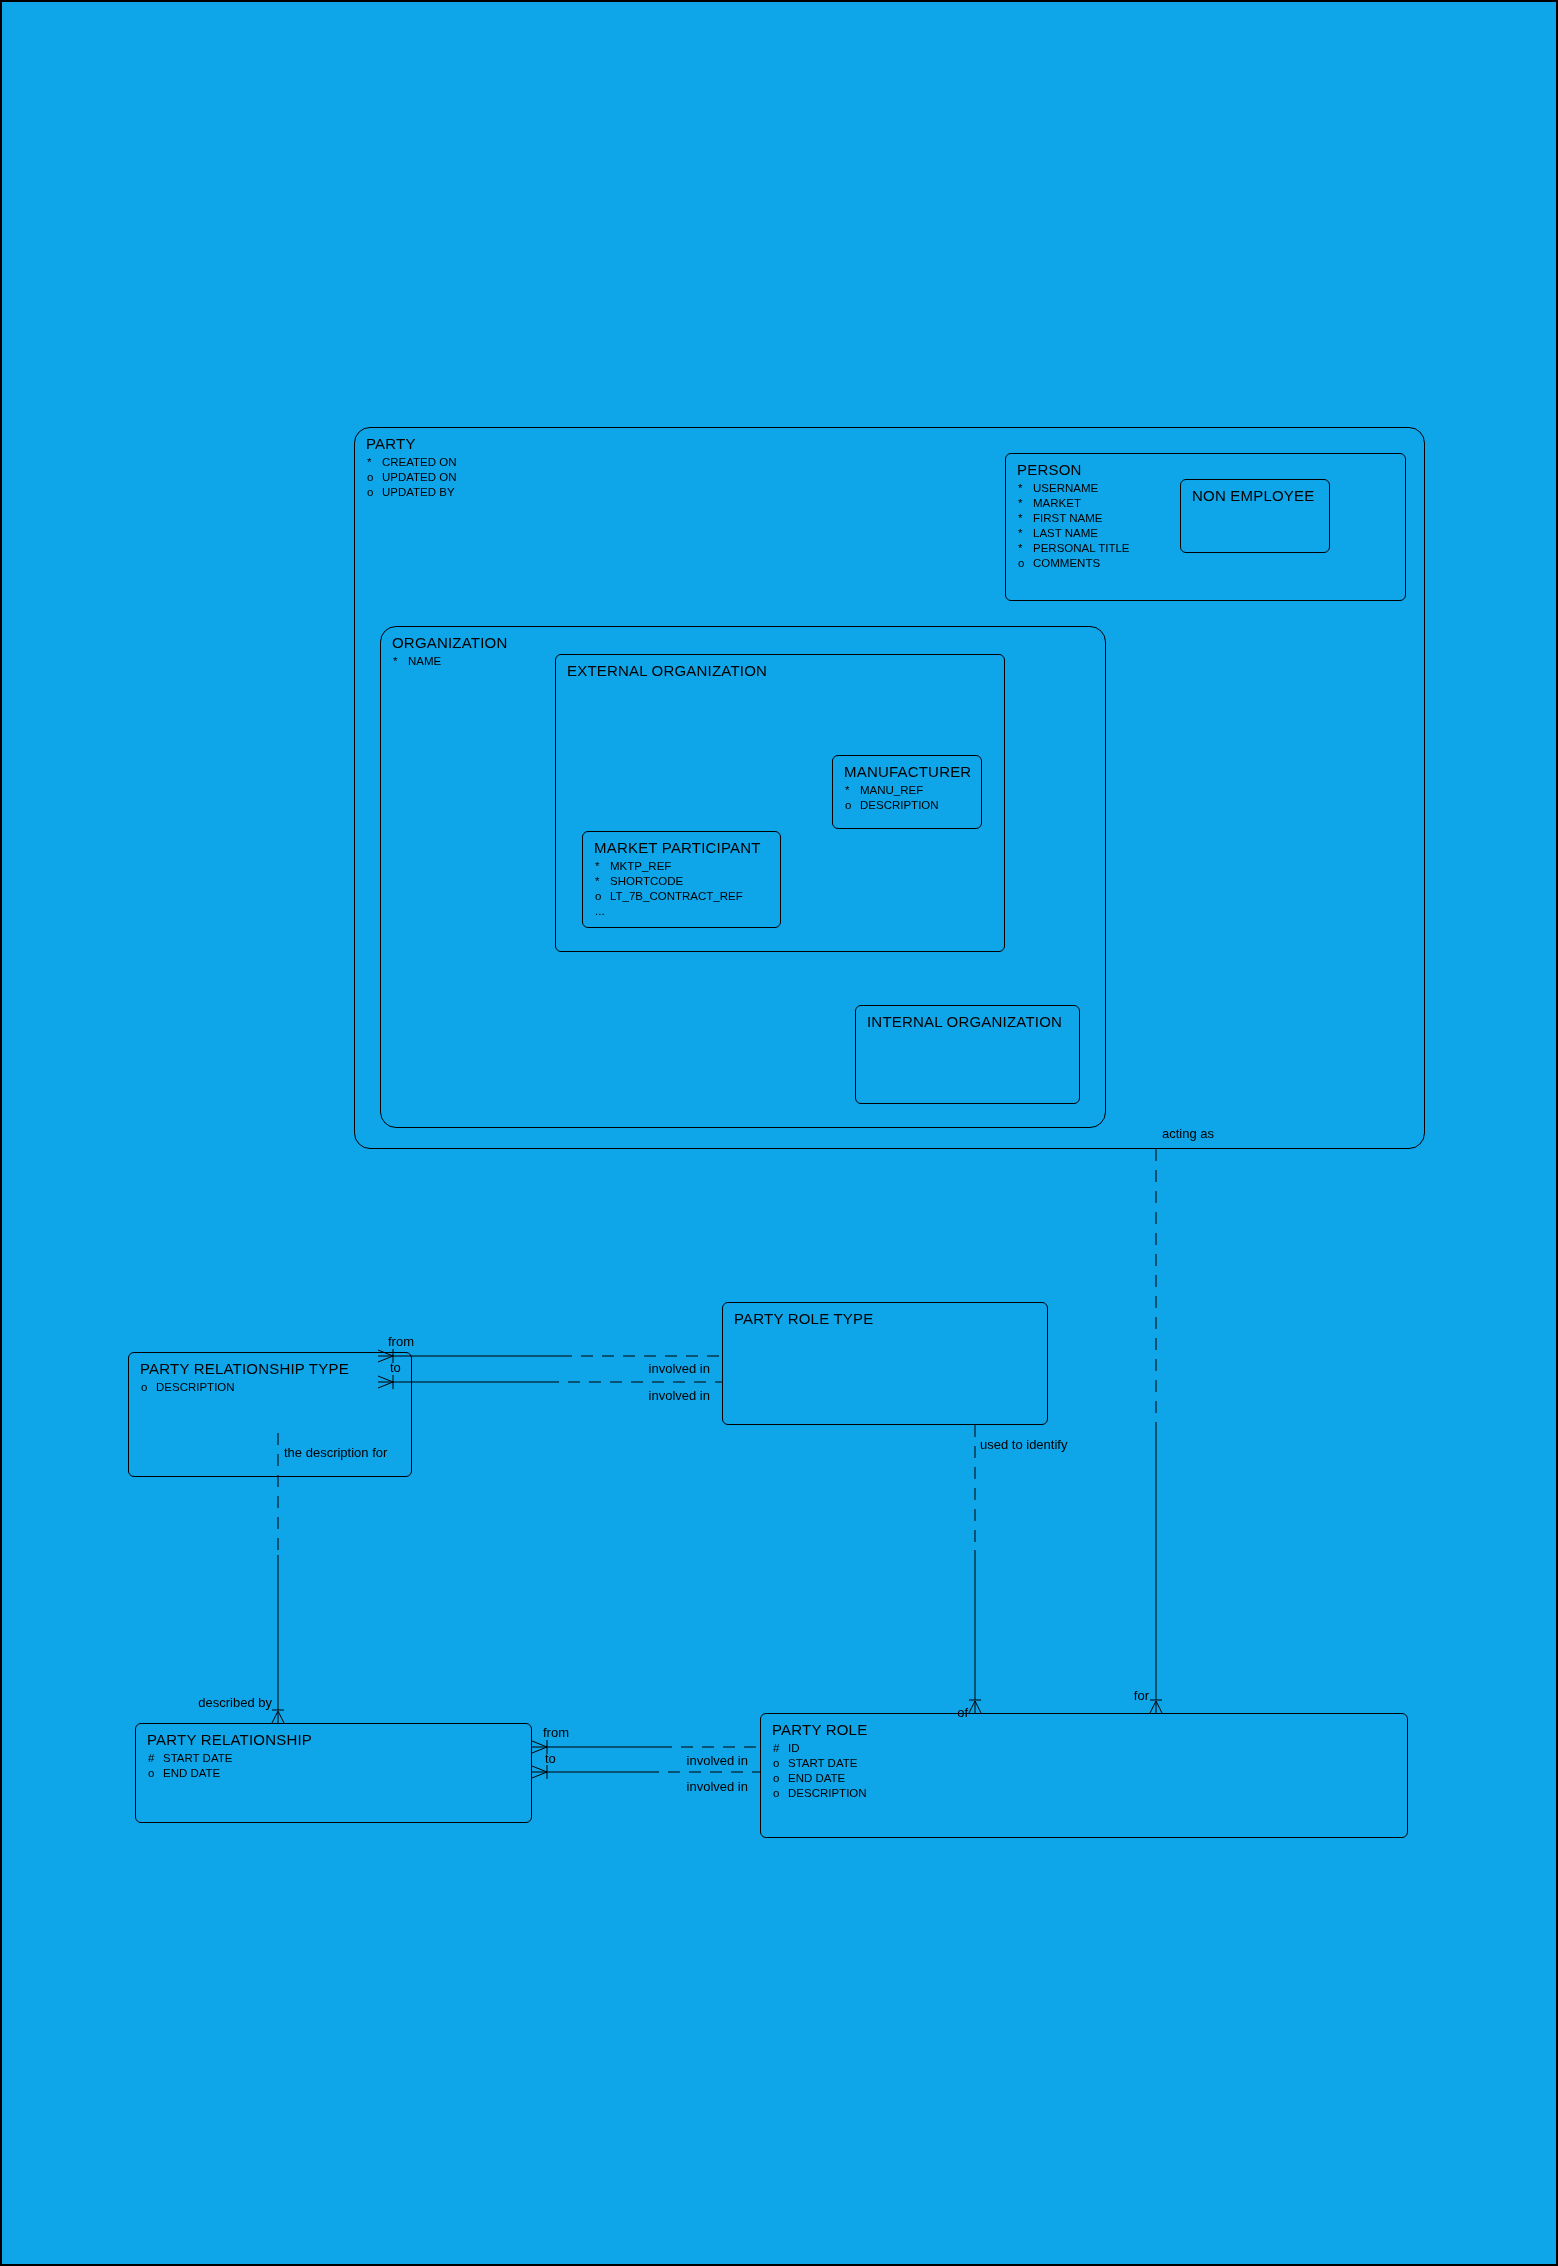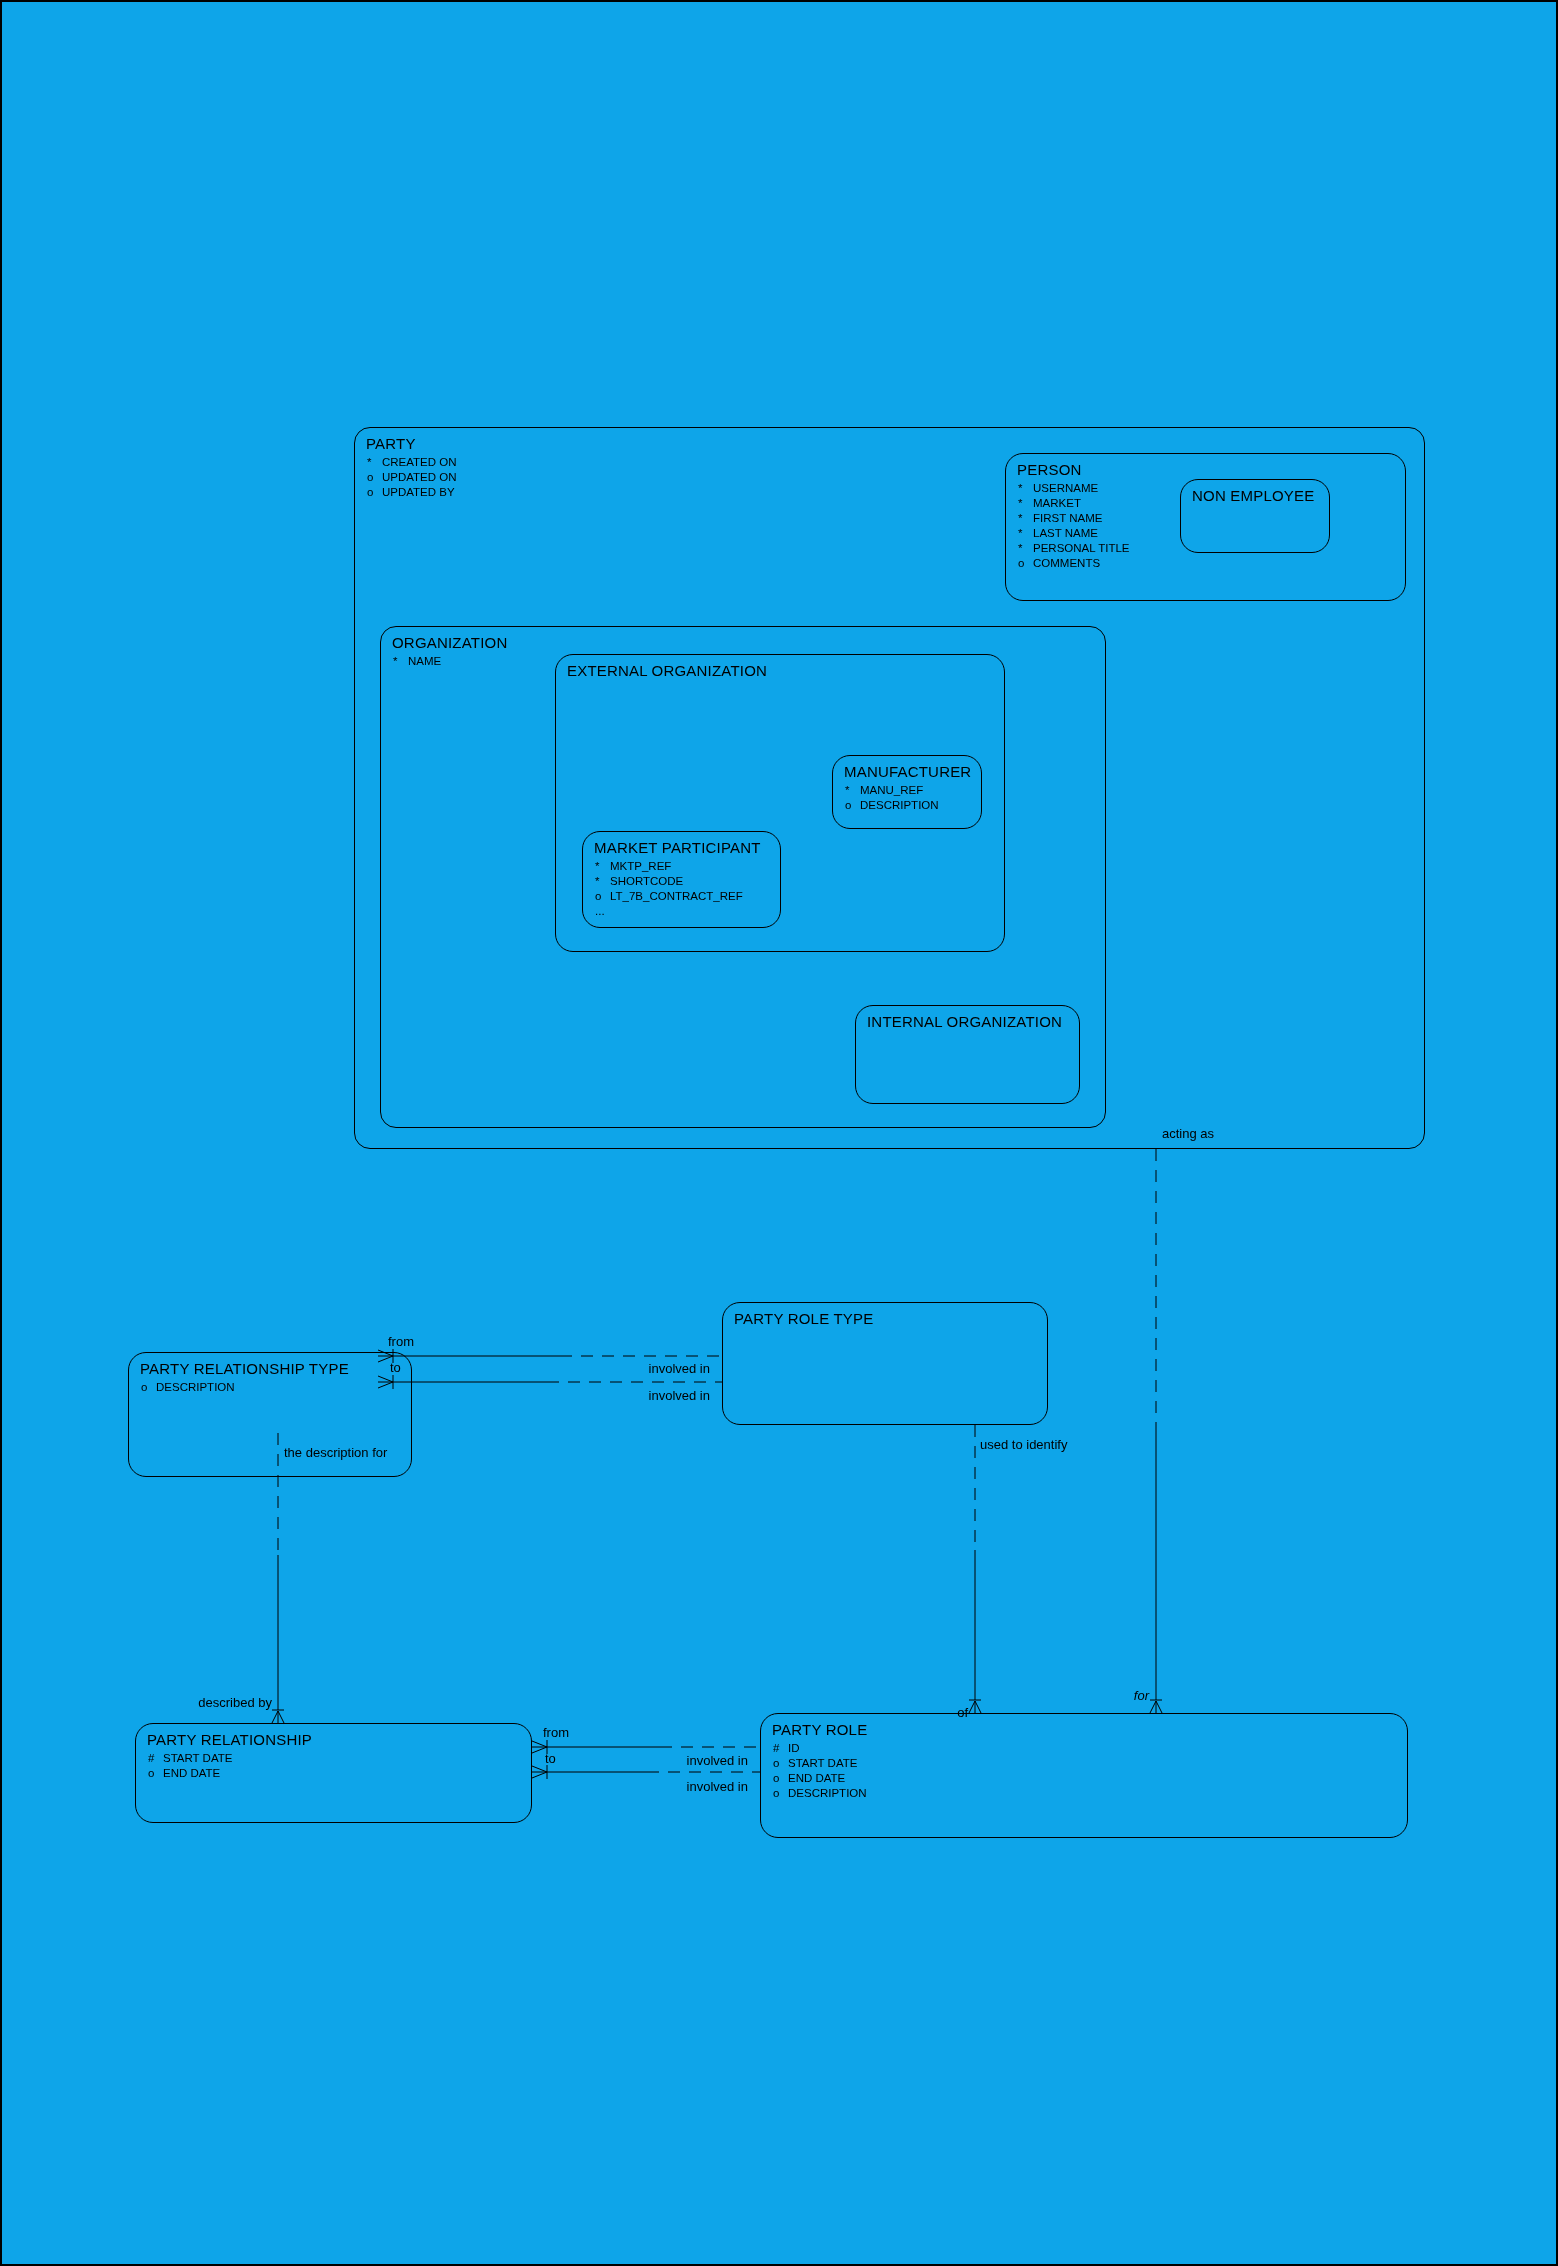--- a/index.html
+++ b/index.html
@@ -2,21 +2,21 @@
 <html><head>
 <meta charset="utf-8">
 <style>
   html,body{margin:0;padding:0;background:#e9e9e9;}
   .page{
     position:relative;width:1558px;height:2266px;background:#0ea5e9;
     font-family:"Liberation Sans",sans-serif;color:#000;overflow:hidden;
   }
   .frame{position:absolute;inset:0;border:2px solid #000;pointer-events:none;}
   .entity{
-    position:absolute;border:1px solid #000;border-radius:18px;background:transparent;
+    position:absolute;border:1px solid #000;border-radius:6px;background:transparent;
     box-sizing:border-box;
   }
   .entity .hd{
     padding:7px 10px 0 11px;font-size:15px;line-height:18px;
     letter-spacing:.2px;white-space:nowrap;
   }
   .entity .attrs{padding:2px 8px 0 12px;font-size:11.5px;line-height:15px;}
   .attr{white-space:nowrap;}
   .attr .m{display:inline-block;width:15px;}
   .rlbl{position:absolute;font-size:13px;line-height:16px;white-space:nowrap;}
@@ -167,20 +167,20 @@
   <span class="rlbl" style="left:390px;top:1360px;">to</span>
   <span class="rlbl r" style="left:590px;top:1361px;width:120px;">involved in</span>
   <span class="rlbl r" style="left:590px;top:1388px;width:120px;">involved in</span>
 
   <span class="rlbl" style="left:543px;top:1725px;">from</span>
   <span class="rlbl" style="left:545px;top:1751px;">to</span>
   <span class="rlbl r" style="left:628px;top:1753px;width:120px;">involved in</span>
   <span class="rlbl r" style="left:628px;top:1779px;width:120px;">involved in</span>
 
   <span class="rlbl" style="left:1162px;top:1126px;text-align:right;">acting as</span>
-  <span class="rlbl r" style="left:1049px;top:1688px;width:100px;font-style:italic;">for</span>
+  <span class="rlbl r" style="left:1049px;top:1688px;width:100px;">for</span>
 
   <span class="rlbl" style="left:980px;top:1437px;">used to identify</span>
   <span class="rlbl r" style="left:868px;top:1688px;width:100px;margin-top:17px;">of</span>
 
   <span class="rlbl" style="left:284px;top:1445px;">the description for</span>
   <span class="rlbl r" style="left:142px;top:1695px;width:130px;">described by</span>
 </div>
 
 </body></html>

